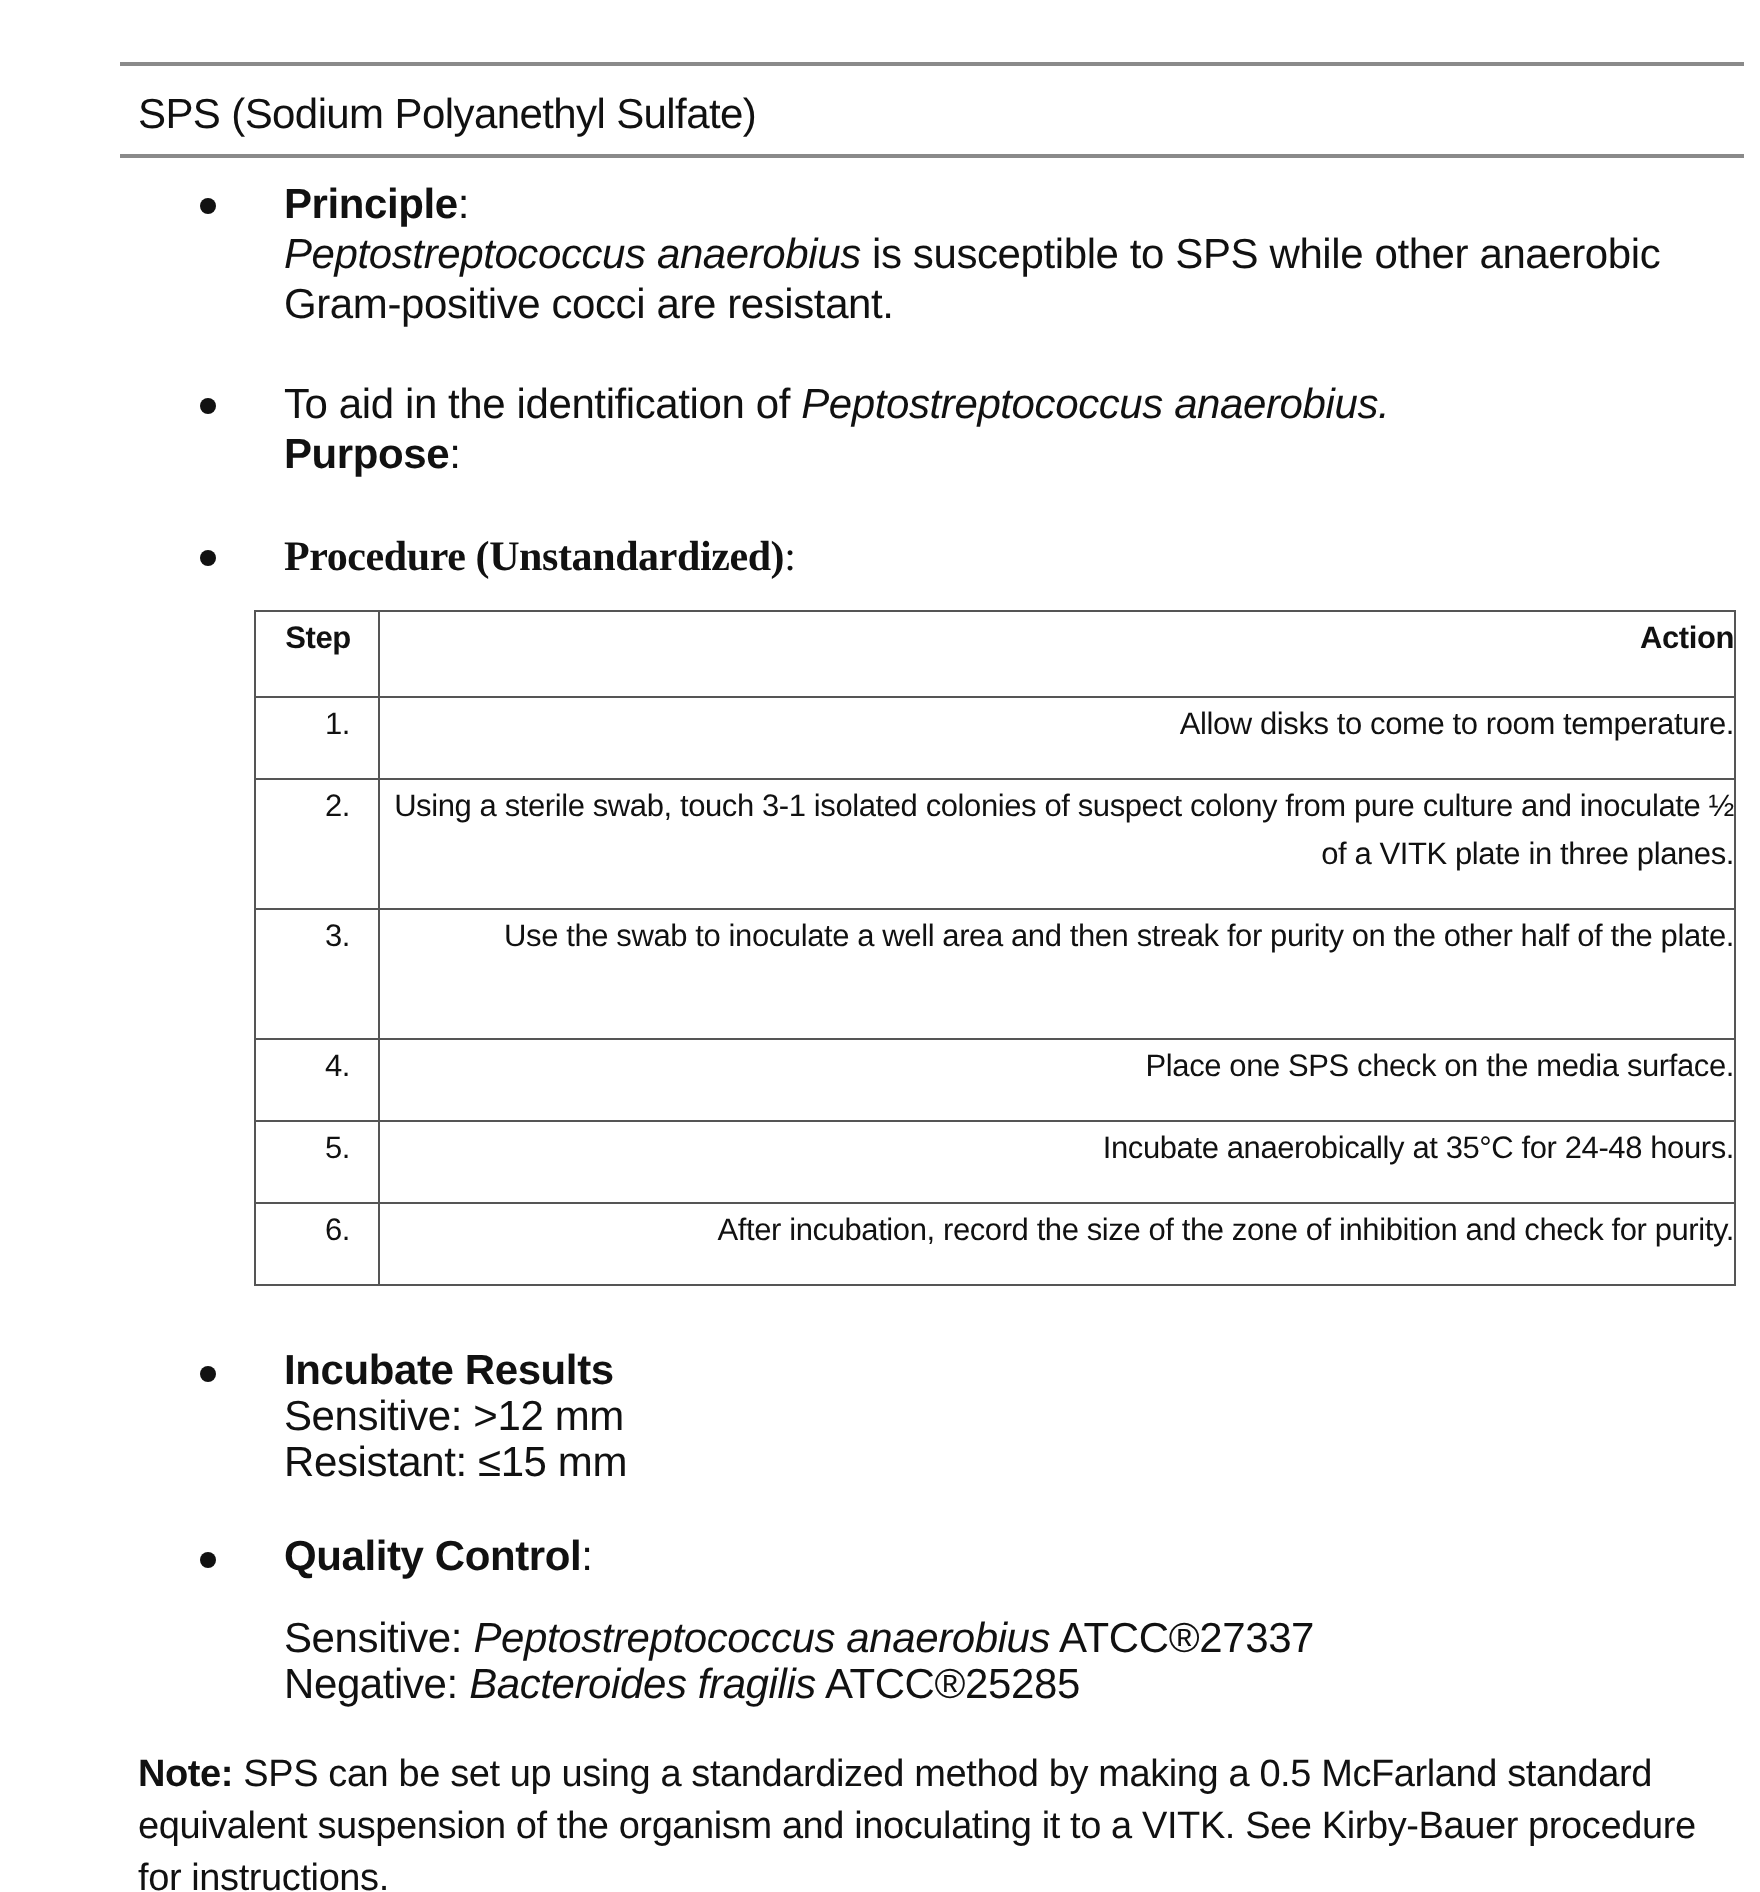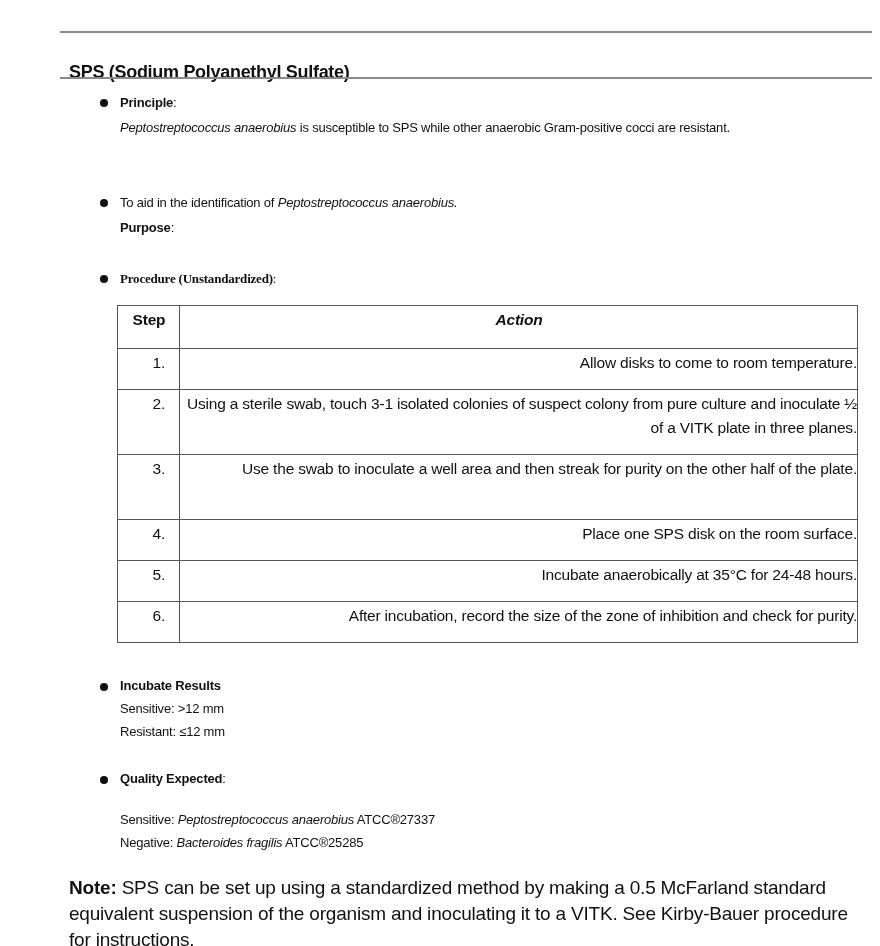--- a/index.html
+++ b/index.html
@@ -3,36 +3,36 @@
 <meta charset="utf-8">
 <style>
   html, body { margin: 0; padding: 0; background: #ffffff; }
   body {
     width: 880px; height: 946px; position: relative; overflow: hidden;
     font-family: "Liberation Sans", sans-serif; color: #111111; font-size: 16px;
   }
   .hr { position: absolute; left: 60px; width: 812px; height: 0; border-top: 2px solid #8a8a8a; }
   .hr-top { top: 31px; }
   .hr-bottom { top: 77px; }
-  .title { position: absolute; left: 69px; top: 62px; font-weight: bold; font-size: 18px; letter-spacing: -0.3px; }
+  .title { position: absolute; left: 69px; top: 46px; font-weight: normal; font-size: 21px; letter-spacing: -0.3px; }
   .bullet { position: absolute; left: 100px; width: 8px; height: 8px; border-radius: 50%; background: #111; }
-  .block { position: absolute; left: 120px; line-height: 25px; font-size: 13px; letter-spacing: -0.2px; }
+  .block { position: absolute; left: 142px; line-height: 25px; font-size: 21px; letter-spacing: -0.2px; }
   .lbl { font-weight: bold; }
   i { font-style: italic; }
 
   table.steps {
-    position: absolute; left: 117px; top: 305px; width: 741px;
+    position: absolute; left: 127px; top: 305px; width: 741px;
     border-collapse: collapse; font-size: 15.5px; letter-spacing: -0.2px; padding-left: 45px;
   }
   table.steps th, table.steps td {
     border: 1.5px solid #555555; vertical-align: top; padding: 0 0 0 1px; line-height: 24px; text-align: right;
   }
   table.steps th { font-weight: bold; height: 40px; padding-top: 2px; }
   table.steps th.step-h { width: 58px; text-align: center; }
-  table.steps th.action-h { text-align: center; font-style: italic; }
+  table.steps th.action-h { text-align: right; }
   table.steps td.num { text-align: right; padding-right: 14px; width: 46px; padding-top: 2px; }
   table.steps td.act { padding-top: 2px; }
   tr.h1 td { height: 38px; }
   tr.h2 td { height: 62px; }
 
   .note { position: absolute; left: 69px; top: 875px; width: 800px; line-height: 26px; font-size: 19px; letter-spacing: -0.2px; }
 </style>
 </head>
 <body>
 
@@ -72,43 +72,43 @@
     <tr class="h2">
       <td class="num">2.</td>
       <td class="act">Using a sterile swab, touch 3-1 isolated colonies of suspect colony from pure culture and inoculate ½ of a VITK plate in three planes.</td>
     </tr>
     <tr class="h2">
       <td class="num">3.</td>
       <td class="act">Use the swab to inoculate a well area and then streak for purity on the other half of the plate.</td>
     </tr>
     <tr class="h1">
       <td class="num">4.</td>
-      <td class="act">Place one SPS disk on the room surface.</td>
+      <td class="act">Place one SPS check on the media surface.</td>
     </tr>
     <tr class="h1">
       <td class="num">5.</td>
       <td class="act">Incubate anaerobically at 35°C for 24-48 hours.</td>
     </tr>
     <tr class="h1">
       <td class="num">6.</td>
       <td class="act">After incubation, record the size of the zone of inhibition and check for purity.</td>
     </tr>
   </tbody>
 </table>
 
 <div class="bullet" style="top:683px"></div>
 <div class="block" style="top:674px; line-height:23px;">
   <div class="lbl">Incubate Results</div>
   <div>Sensitive: &gt;12 mm</div>
-  <div>Resistant: ≤12 mm</div>
+  <div>Resistant: ≤15 mm</div>
 </div>
 
 <div class="bullet" style="top:776px"></div>
 <div class="block" style="top:767px; line-height:23px;">
-  <div><span class="lbl">Quality Expected</span><span>:</span></div>
+  <div><span class="lbl">Quality Control</span><span>:</span></div>
   <div style="height:18px"></div>
   <div><span>Sensitive: </span><i>Peptostreptococcus anaerobius</i><span> ATCC®27337</span></div>
   <div><span>Negative: </span><i>Bacteroides fragilis</i><span> ATCC®25285</span></div>
 </div>
 
 <div class="note">
   <span class="lbl">Note:</span><span> SPS can be set up using a standardized method by making a 0.5 McFarland standard equivalent suspension of the organism and inoculating it to a VITK. See Kirby-Bauer procedure for instructions.</span>
 </div>
 
 </body></html>

